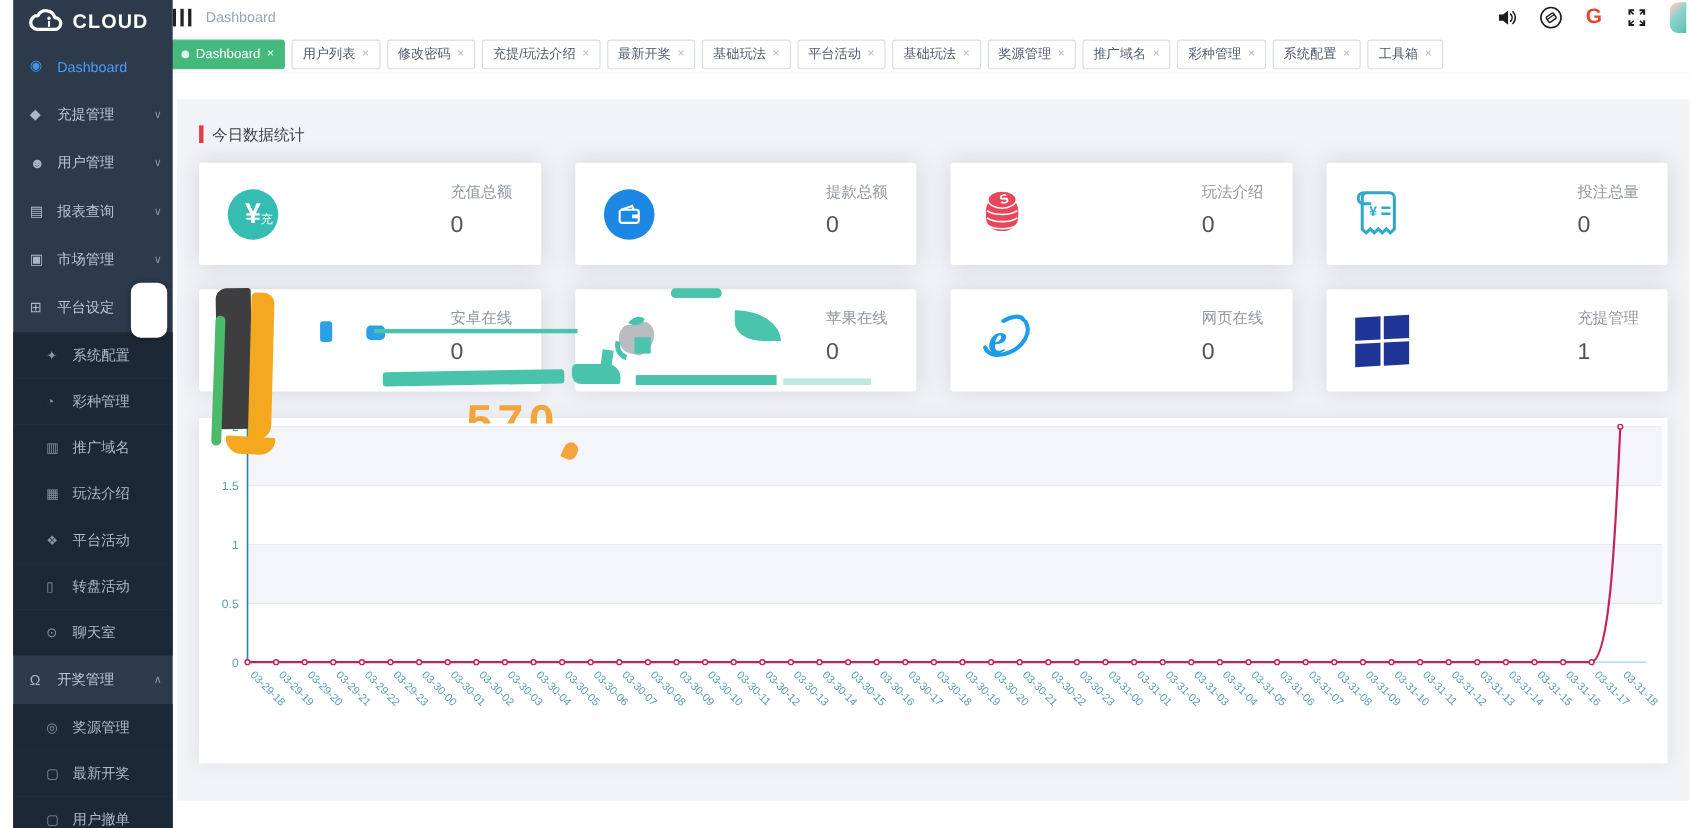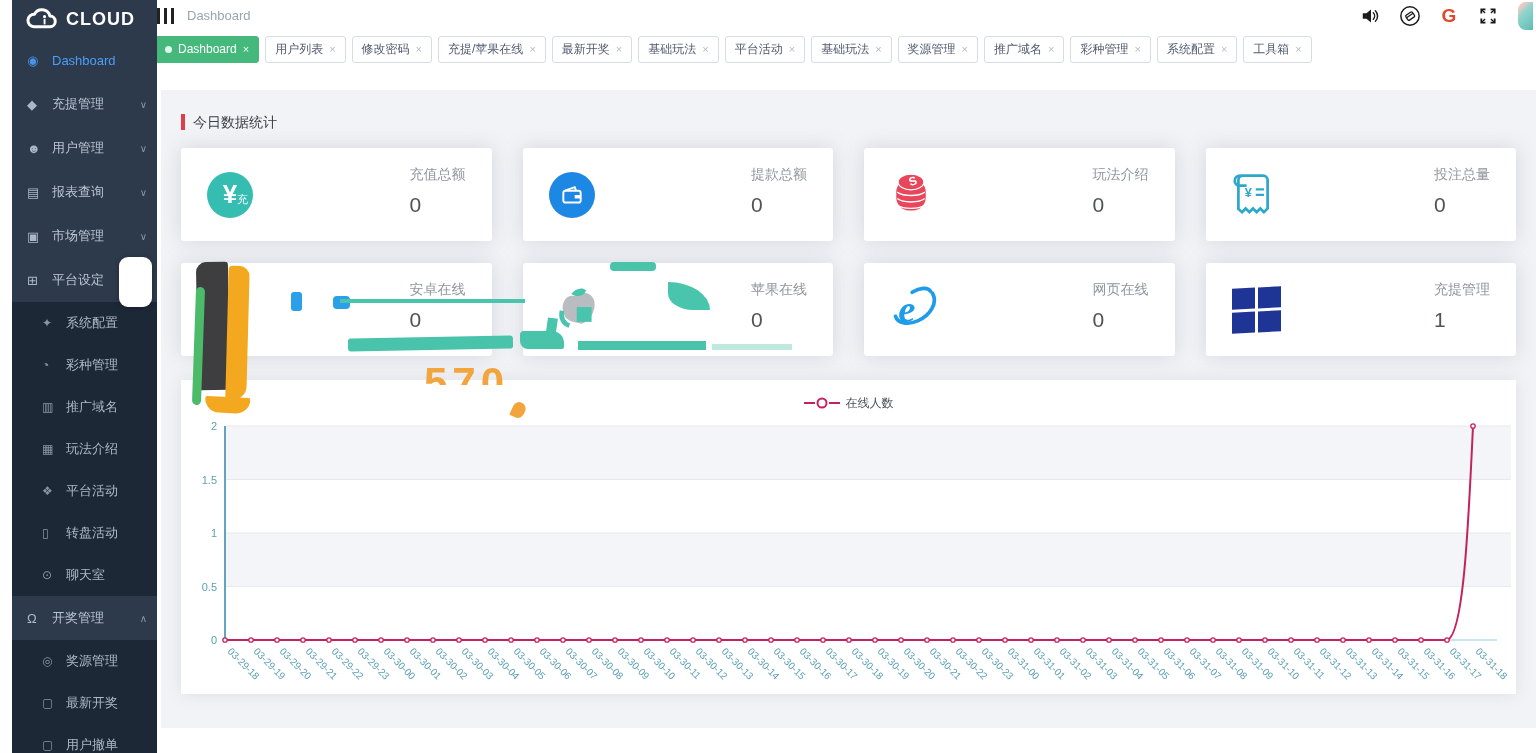--- a/index.html
+++ b/index.html
@@ -226,21 +226,21 @@
         </div>
         <div class="tab">
           <span class="tl">用户列表</span>
           <span class="tx">×</span>
         </div>
         <div class="tab">
           <span class="tl">修改密码</span>
           <span class="tx">×</span>
         </div>
         <div class="tab">
-          <span class="tl">充提/苹果在线</span>
+          <span class="tl">充提/玩法介绍</span>
           <span class="tx">×</span>
         </div>
         <div class="tab">
           <span class="tl">最新开奖</span>
           <span class="tx">×</span>
         </div>
         <div class="tab">
           <span class="tl">基础玩法</span>
           <span class="tx">×</span>
         </div>
@@ -372,28 +372,20 @@
                 </div>
               </div>
               <div class="meta">
                 <div class="clabel">充提管理</div>
                 <div class="cvalue">1</div>
               </div>
             </div>
           </div>
 
         <div class="chart-card">
-          <div class="legend">
-            <svg width="36" height="12" viewBox="0 0 36 12">
-              <line x1="0" y1="6" x2="11" y2="6" stroke="#c2235f" stroke-width="2"></line>
-              <circle cx="18" cy="6" r="4.5" fill="#fff" stroke="#c2235f" stroke-width="2"></circle>
-              <line x1="25" y1="6" x2="36" y2="6" stroke="#c2235f" stroke-width="2"></line>
-            </svg>
-            <span class="legend-label">在线人数</span>
-          </div>
           <svg id="chart" viewBox="0 0 1335 278" preserveAspectRatio="none">
               <rect x="44" y="8" width="1286" height="53.5" fill="#f4f5f8"></rect>
               <rect x="44" y="115" width="1286" height="53.5" fill="#f4f5f8"></rect>
               <line x1="44" y1="8" x2="1330" y2="8" stroke="#e8e9ee" stroke-width="1"></line>
               <text x="36" y="12" font-size="11" fill="#5b9fb5" text-anchor="end">2</text>
               <line x1="44" y1="61.5" x2="1330" y2="61.5" stroke="#e8e9ee" stroke-width="1"></line>
               <text x="36" y="65.5" font-size="11" fill="#5b9fb5" text-anchor="end">1.5</text>
               <line x1="44" y1="115" x2="1330" y2="115" stroke="#e8e9ee" stroke-width="1"></line>
               <text x="36" y="119" font-size="11" fill="#5b9fb5" text-anchor="end">1</text>
               <line x1="44" y1="168.5" x2="1330" y2="168.5" stroke="#e8e9ee" stroke-width="1"></line>

